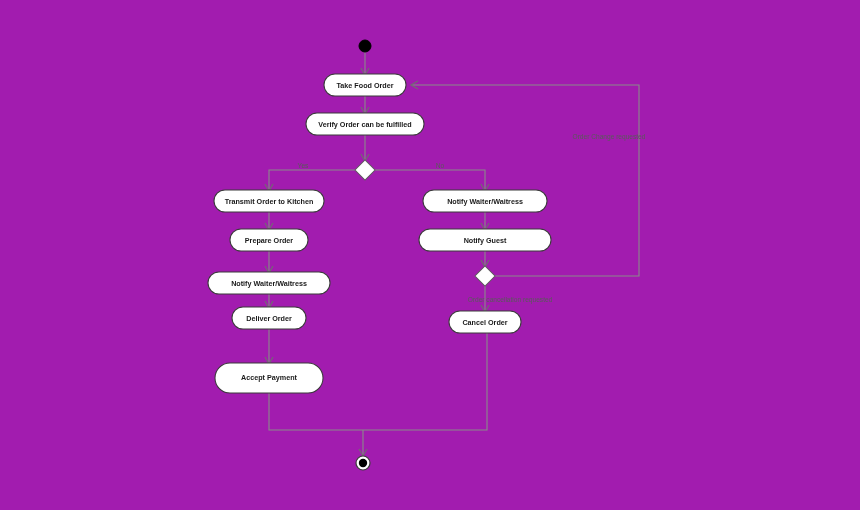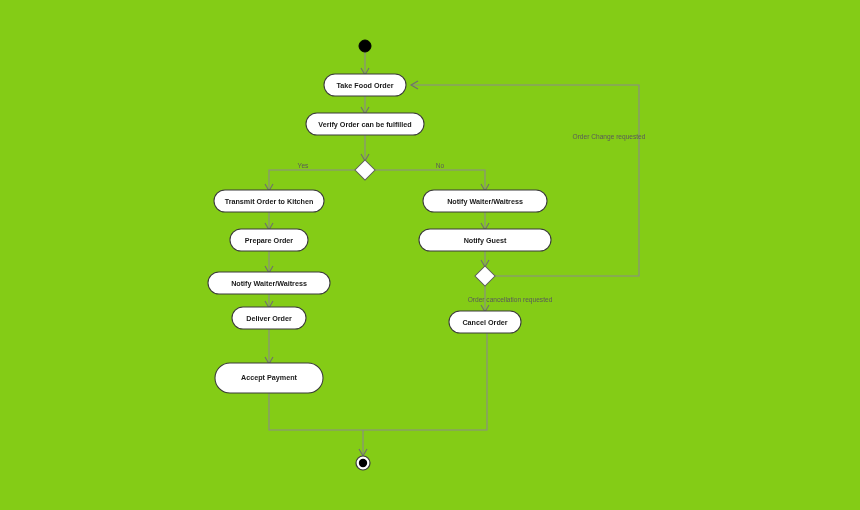--- a/index.html
+++ b/index.html
@@ -7,21 +7,21 @@
     padding: 0;
     background: #f7f7f7;
   }
   body {
     font-family: "Liberation Sans", sans-serif;
   }
   #canvas {
     position: relative;
     width: 860px;
     height: 510px;
-    background: #84cc16;
+    background: #a21caf;
     overflow: hidden;
   }
   svg.diagram {
     position: absolute;
     left: 0;
     top: 0;
     width: 860px;
     height: 510px;
   }
   .edge {

